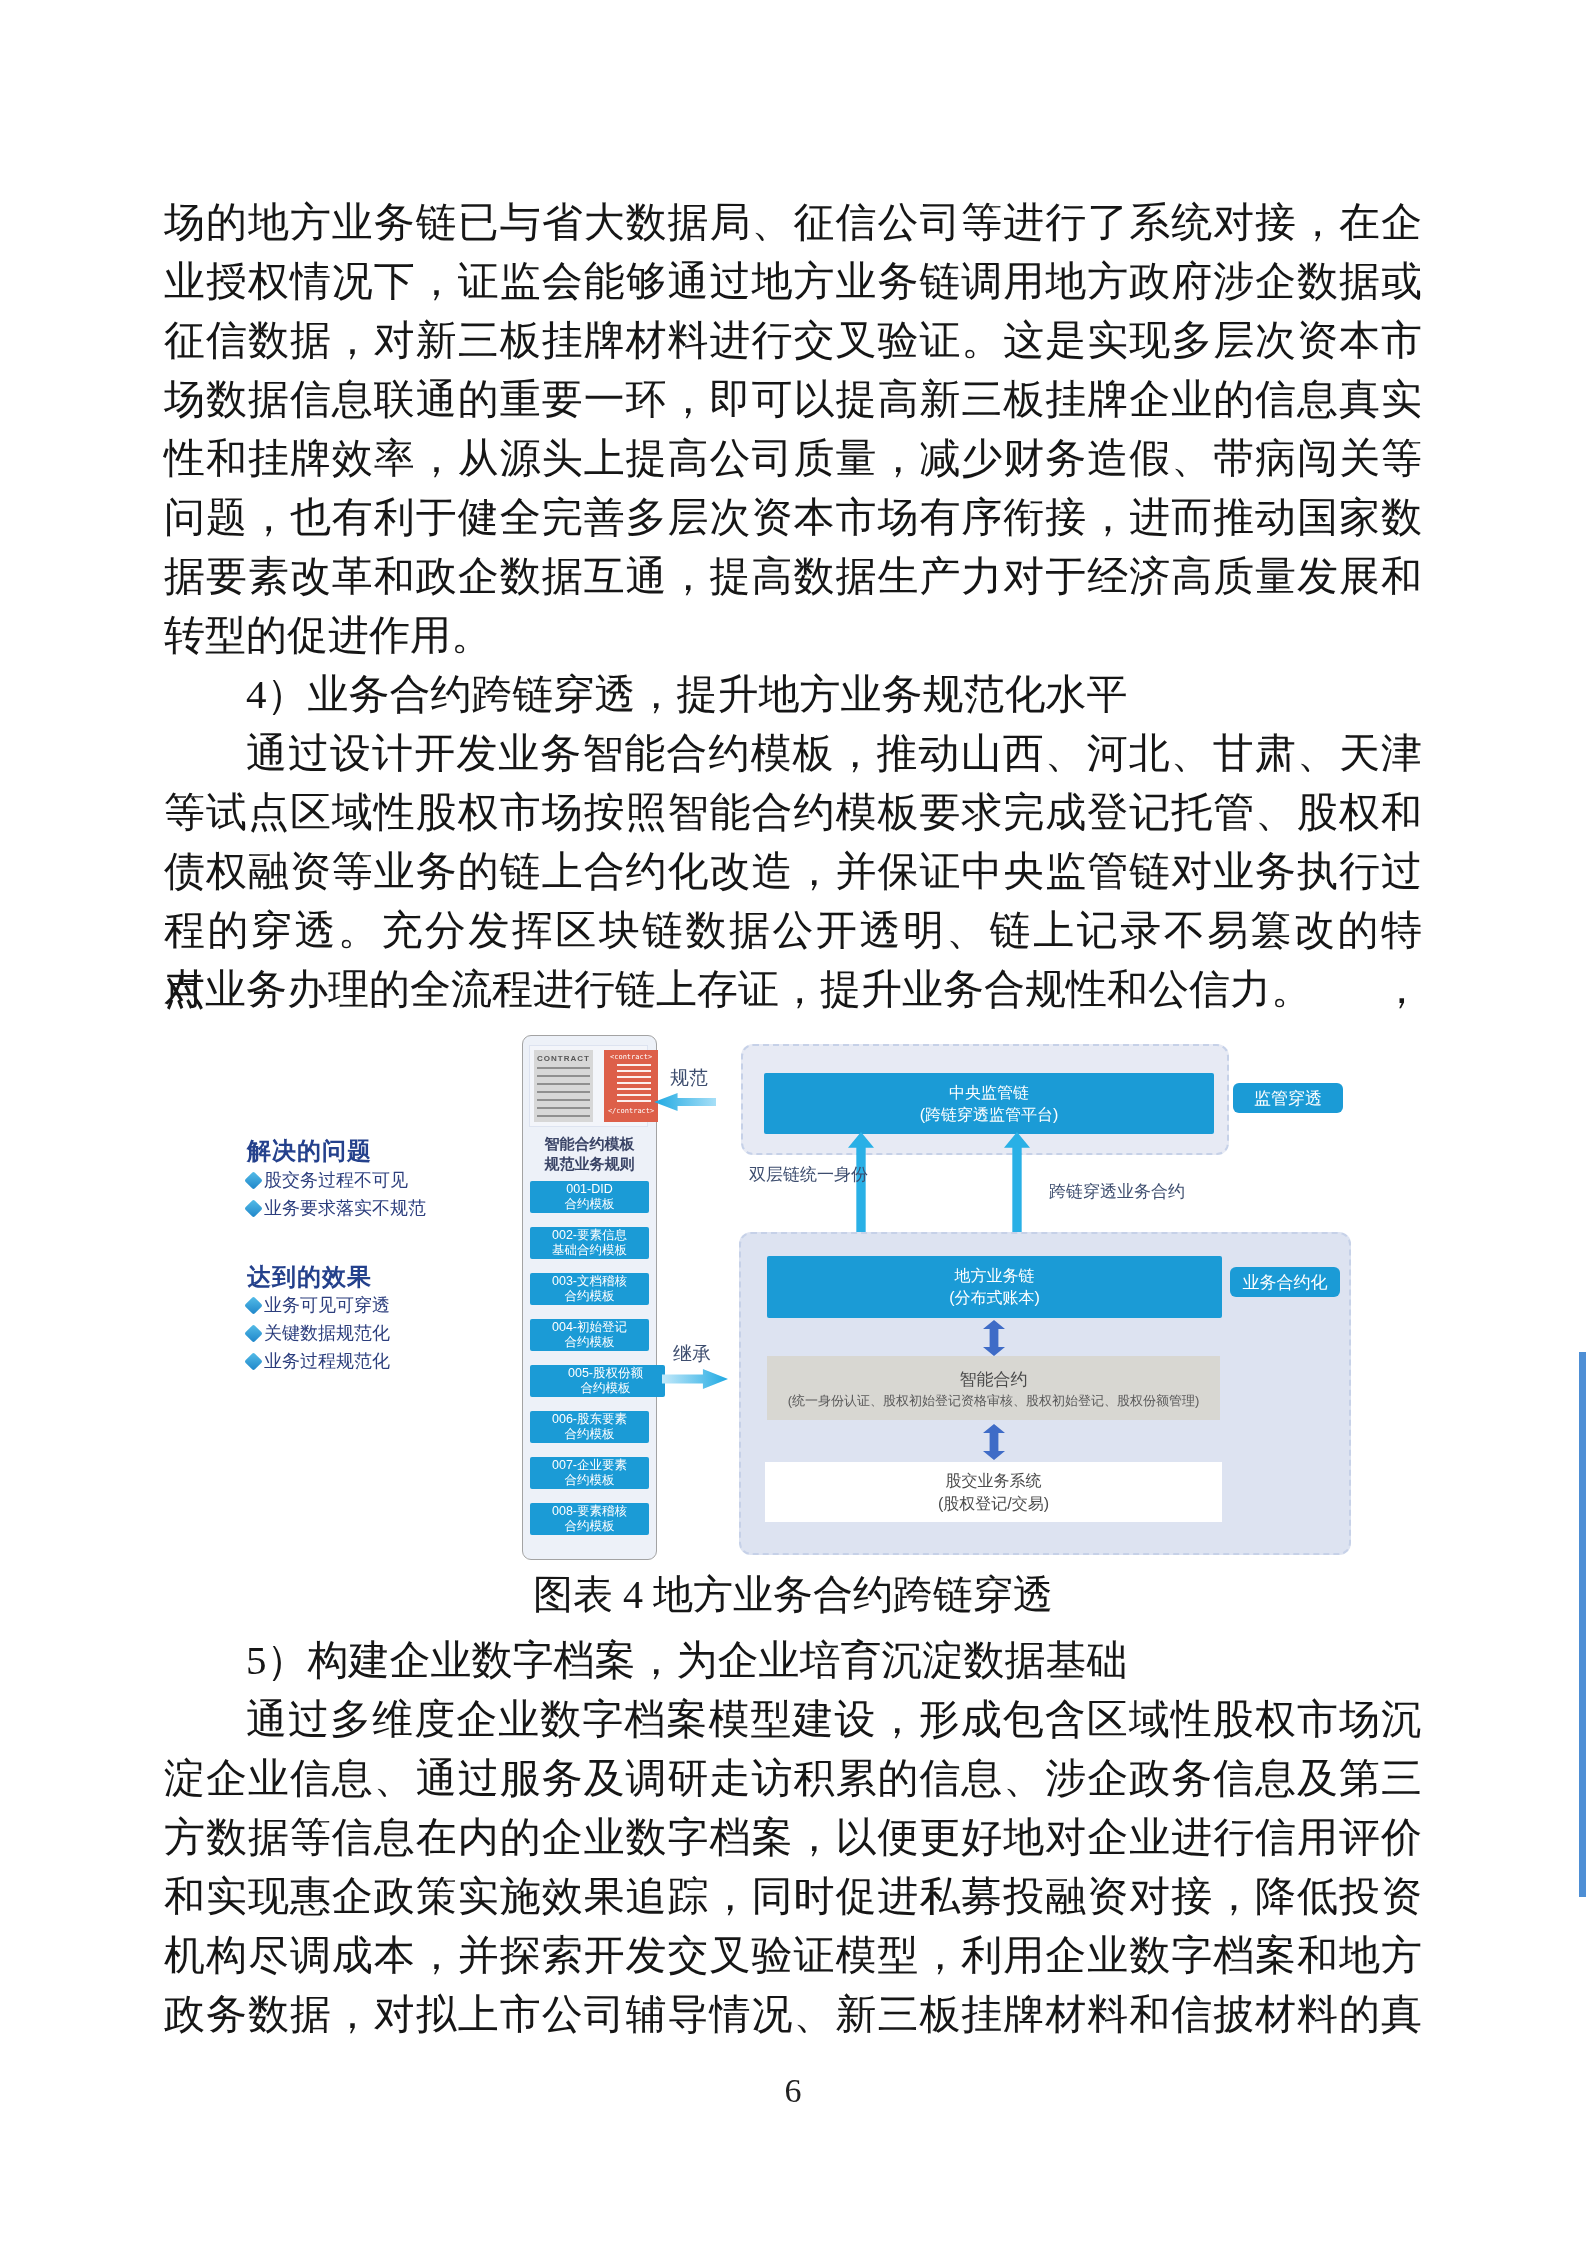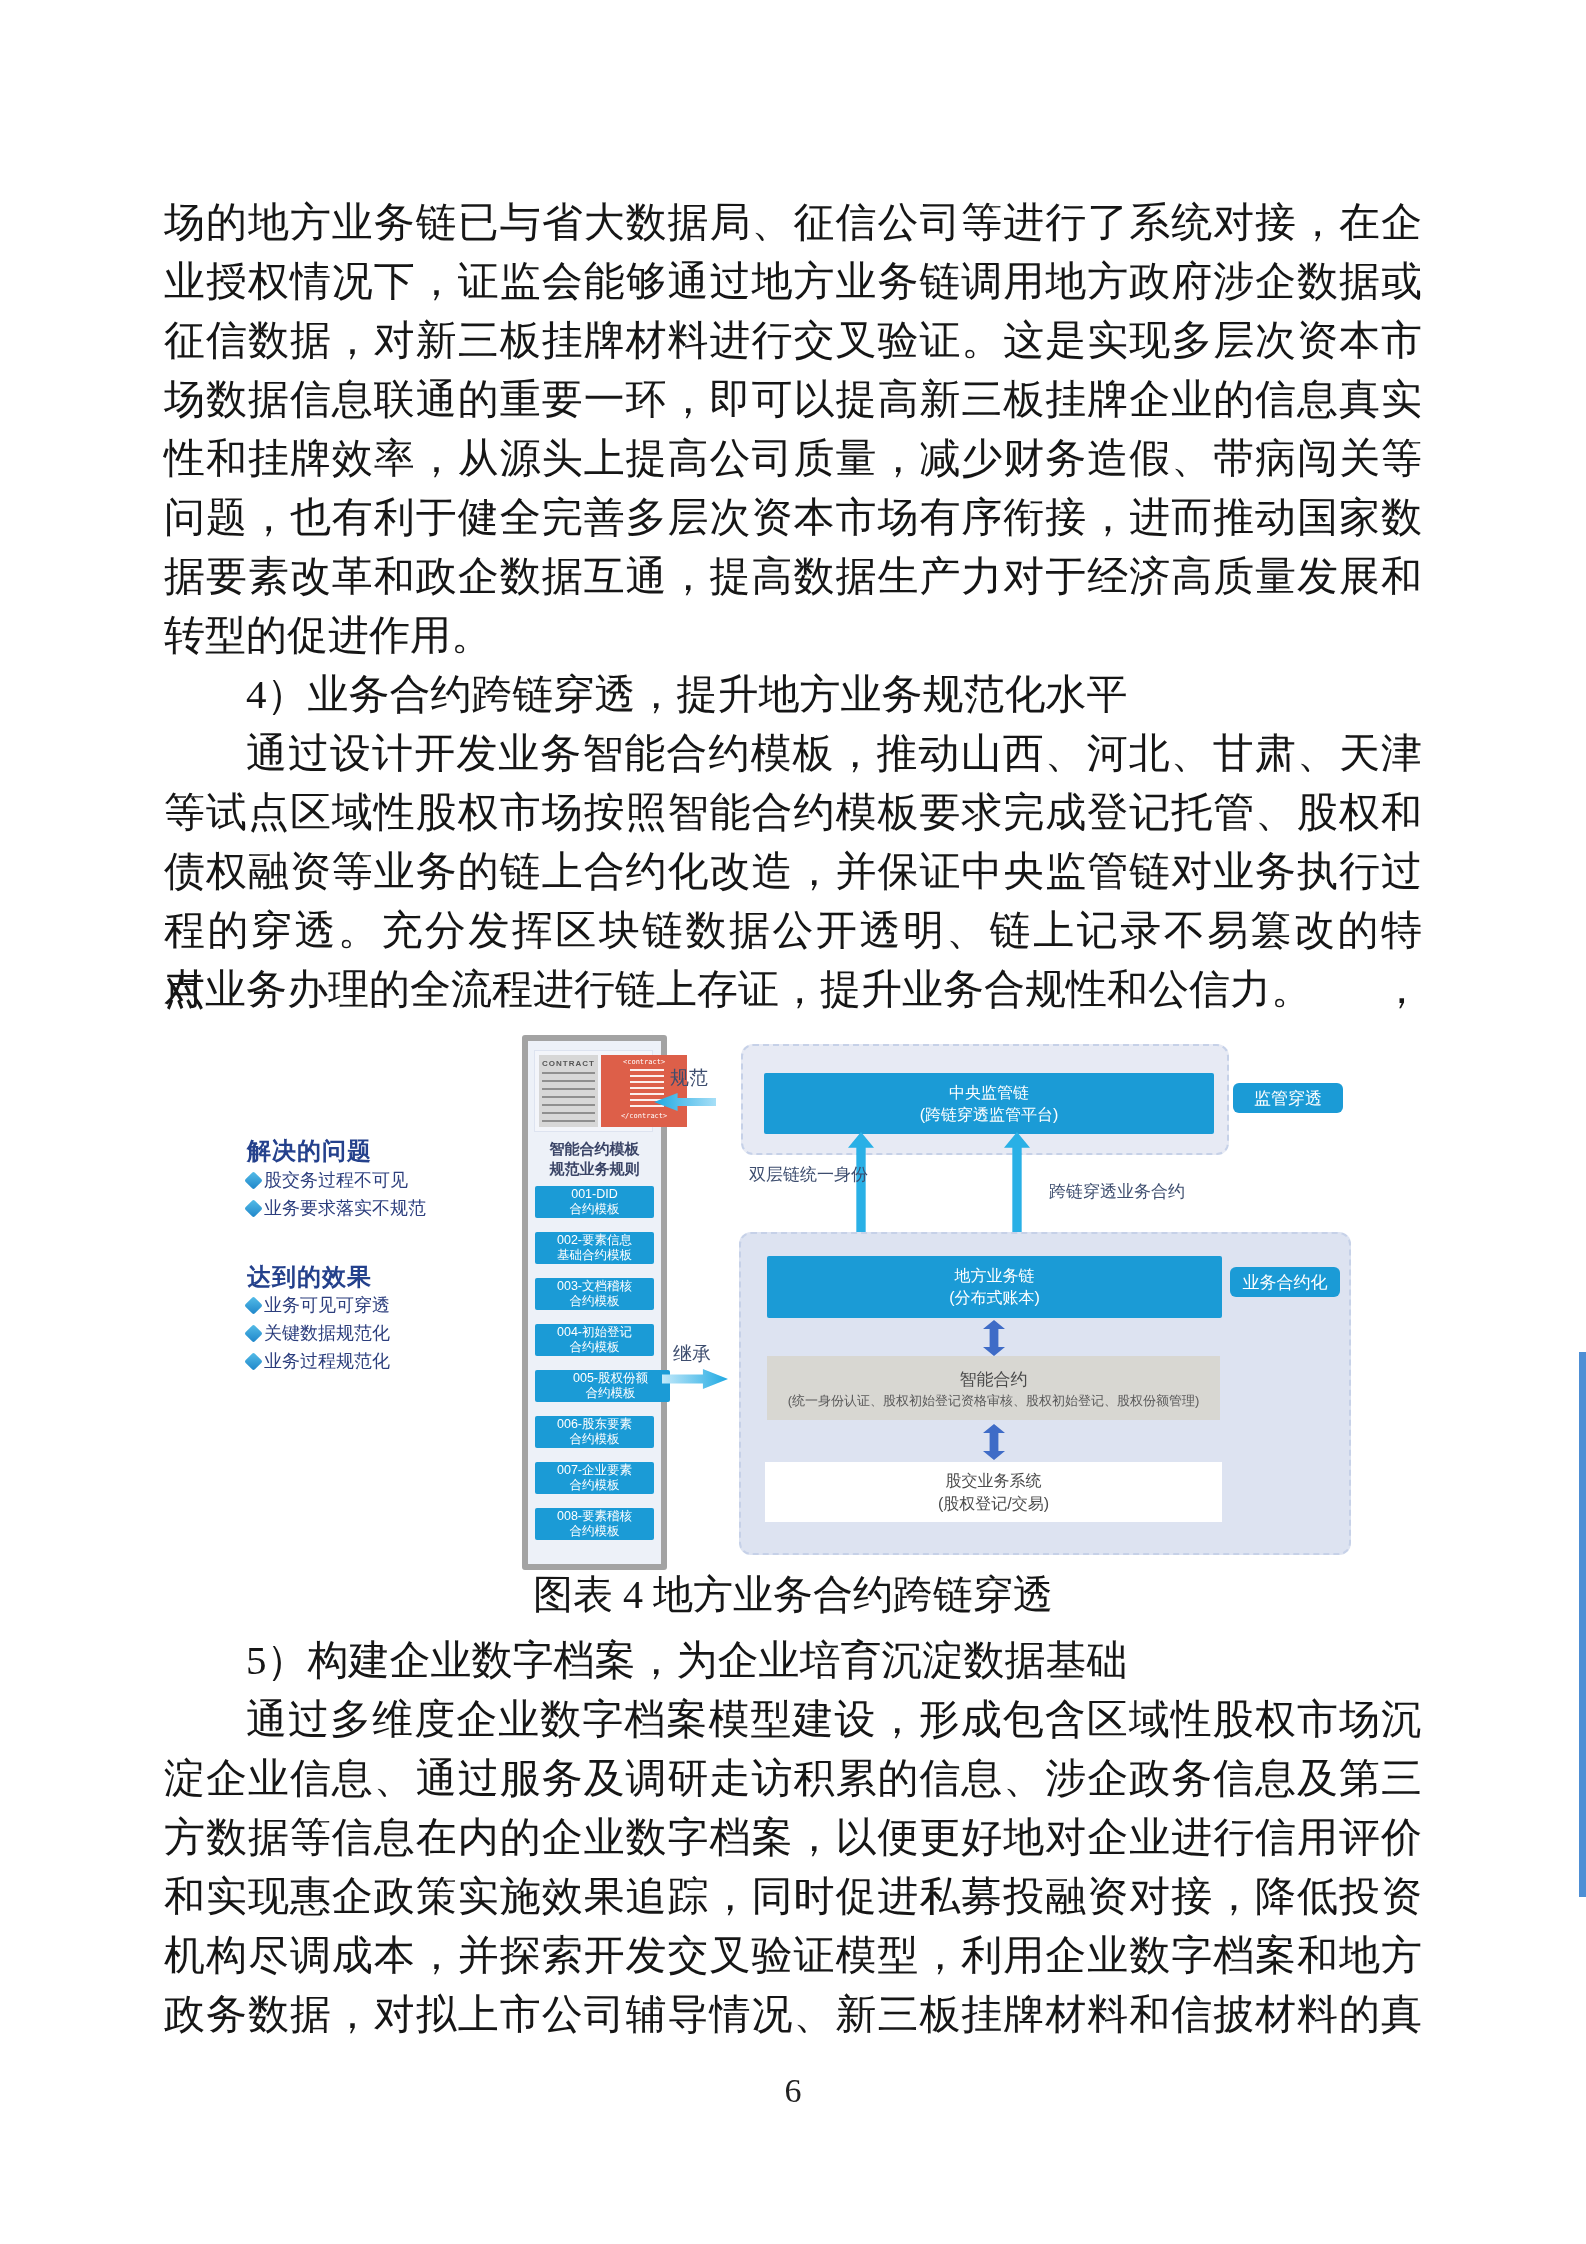--- a/index.html
+++ b/index.html
@@ -21,29 +21,29 @@
   
   #figure{position:absolute;left:164px;top:1035px;width:1258px;height:530px;
           font-family:"Liberation Sans","DejaVu Sans",sans-serif;}
   .fig-h{position:absolute;font-size:24px;font-weight:bold;color:#24418c;letter-spacing:1px;}
   .bullet{position:absolute;display:flex;align-items:center;gap:4px;font-size:18px;color:#2c3e7d;}
   .diamond{width:13px;height:13px;flex:0 0 13px;background:linear-gradient(135deg,#55bdE8,#1e85c9);
            transform:rotate(45deg);border-radius:2px;}
 
   
   .midcard{position:absolute;left:358px;top:0px;width:133px;height:523px;background:#edf1f8;
-           border:6px solid #a3a3a3;border-radius:3px;}
+           border:1px solid #a3a3a3;border-radius:9px;}
   .contract{position:absolute;left:7px;top:10px;width:117px;height:80px;background:#f3f5fa;
             box-shadow:0 0 0 1px #dde3f0;display:flex;padding:4px;box-sizing:border-box;}
   .c-left{flex:1.15;background:#d7d7d7;padding:4px 3px 3px;box-sizing:border-box;}
   .c-title{font-size:8px;font-weight:bold;color:#555;text-align:center;letter-spacing:1px;
            font-family:"Liberation Sans","DejaVu Sans",sans-serif;}
   .c-lines{margin-top:4px;height:52px;
            background:repeating-linear-gradient(180deg,#8f8f8f 0 2px,rgba(0,0,0,0) 2px 8px);}
-  .c-right{flex:1;background:#dd5f49;margin-left:3px;padding:3px 20px;box-sizing:border-box;
+  .c-right{flex:1;background:#dd5f49;margin-left:11px;padding:3px 4px;box-sizing:border-box;
            color:#fff;font-family:"DejaVu Sans Mono",monospace;}
   .code-cap{font-size:7px;line-height:8px;text-align:center;white-space:nowrap;overflow:hidden;}
   .code-lines{height:40px;margin:3px 3px 3px 9px;
            background:repeating-linear-gradient(180deg,rgba(255,255,255,.9) 0 2px,rgba(0,0,0,0) 2px 6px);}
   .mid-cap{position:absolute;left:0;top:98px;width:133px;text-align:center;font-size:15px;line-height:20px;
            font-weight:bold;color:#3a4466;white-space:pre-line;}
   .tplbox{position:absolute;left:7px;width:119px;height:32px;background:#1b9bd6;border-radius:2px;
           color:#fff;font-size:12.5px;line-height:15px;display:flex;align-items:center;justify-content:center;
           text-align:center;white-space:pre-line;}
 

